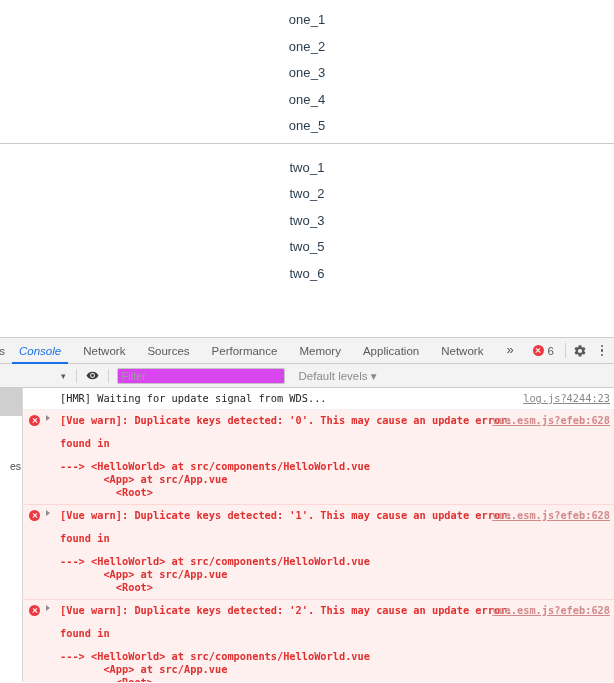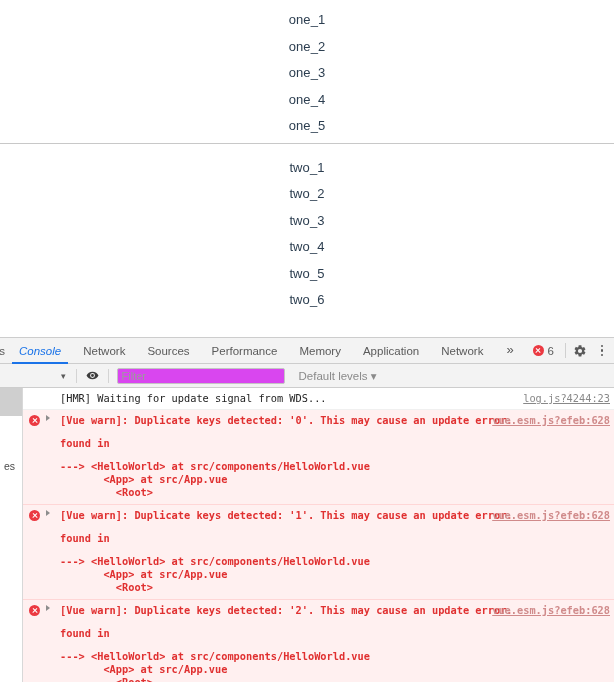--- a/index.html
+++ b/index.html
@@ -239,21 +239,21 @@
     background: #cfcfcf;
   }
   .sidebar-label {
     position: absolute;
     left: 0;
     top: 72px;
     width: 22px;
     font-size: 10.5px;
     color: #4a4a4a;
     text-align: right;
-    padding-right: 7px;
+    padding-right: 1px;
     box-sizing: border-box;
     white-space: nowrap;
     overflow: hidden;
     direction: rtl;
   }
 
   .console-rows {
     position: absolute;
     left: 23px; top: 0;
     right: 0;
@@ -354,21 +354,20 @@
       <div class="list-item">one_4</div>
       <div class="list-item">one_5</div>
     </div>
 
     <hr class="page-divider">
 
     <div class="list-group group-two">
       <div class="list-item">two_1</div>
       <div class="list-item">two_2</div>
       <div class="list-item">two_3</div>
-      <div class="list-item">two_4</div>
       <div class="list-item">two_5</div>
       <div class="list-item">two_6</div>
     </div>
 
   </div>
 
   <div class="devtools">
 
     <div class="dt-tabbar">
       <div class="dt-tab truncated">s</div>

